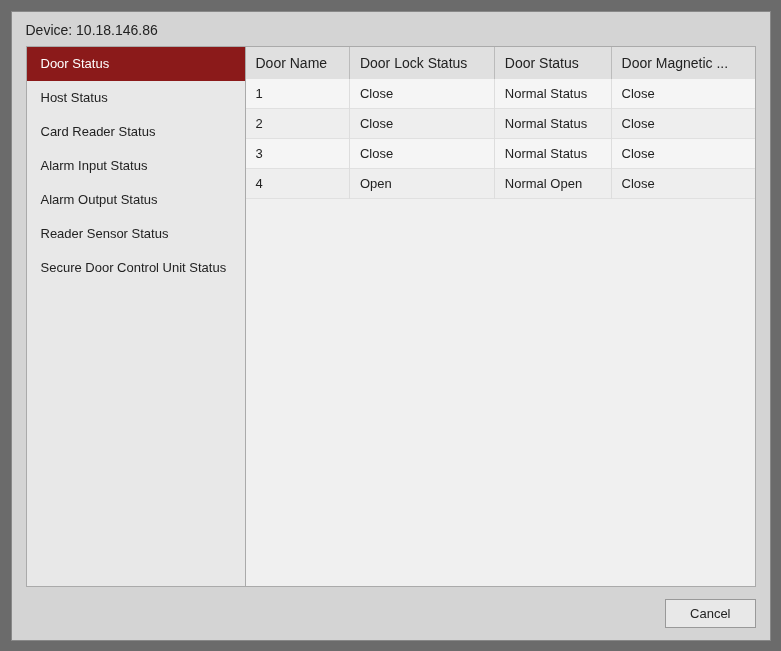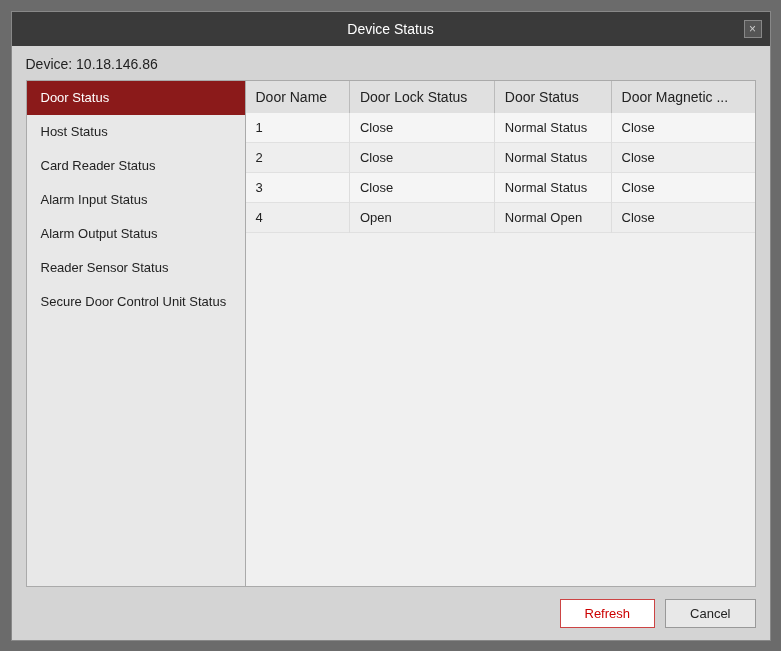--- a/index.html
+++ b/index.html
@@ -174,26 +174,20 @@
       border: 1px solid #c44;
       background: #fff;
       color: #c00;
     }
   </style>
 </head>
 <body>
 
 <div class="dialog">
 
-  <div class="title-bar">
-    <span class="title-bar-text">Device Status</span>
-    <div class="close-btn">
-      <span>×</span>
-    </div>
-  </div>
 
   <div class="device-label">Device: 10.18.146.86</div>
 
   <div class="main-content">
 
     <div class="sidebar">
     <div class="sidebar-item active">Door Status</div>
         <div class="sidebar-item">Host Status</div>
         <div class="sidebar-item">Card Reader Status</div>
         <div class="sidebar-item">Alarm Input Status</div>
@@ -236,16 +230,15 @@
               <td>Open</td>
               <td>Normal Open</td>
               <td>Close</td>
             </tr>
           </tbody>
       </table>
     </div>
   </div>
 
   <div class="footer">
-    <button class="btn btn-refresh">Refresh</button>
     <button class="btn btn-cancel">Cancel</button>
   </div>
 </div>
 
 </body></html>

